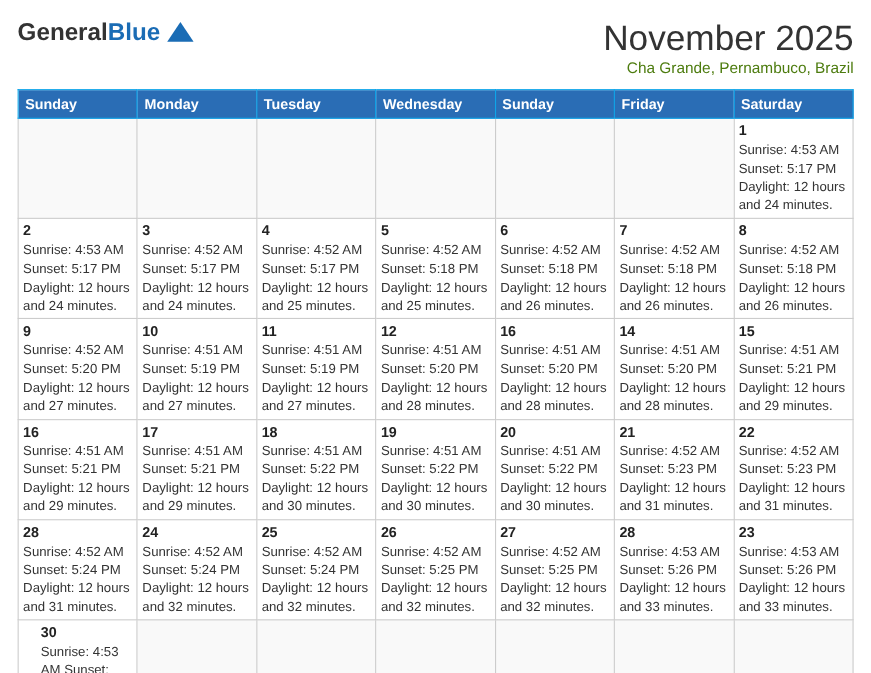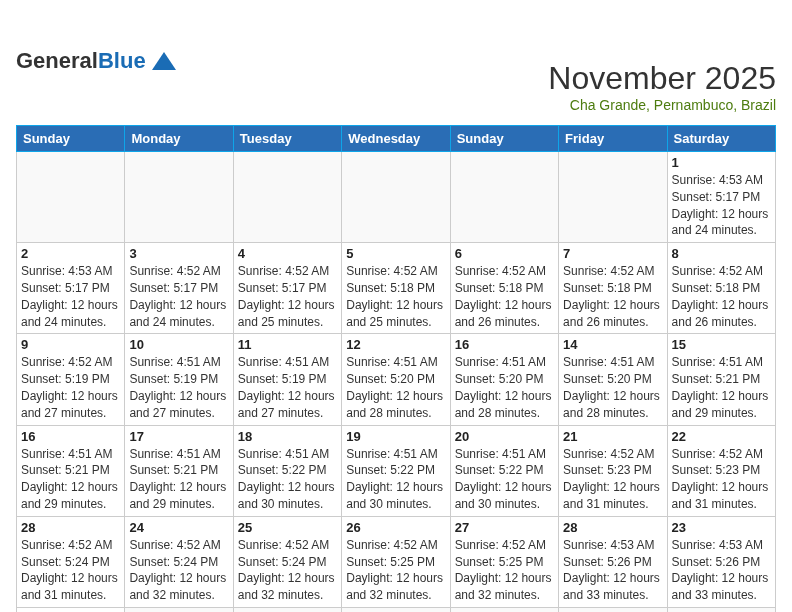--- a/index.html
+++ b/index.html
@@ -17,21 +17,20 @@
     .header {
       display: flex;
       justify-content: space-between;
       align-items: flex-start;
       margin-bottom: 12px;
     }
     .logo {
       display: flex;
       flex-direction: column;
       align-items: flex-start;
-      margin-top: 32px;
     }
     .logo-text {
       display: flex;
       align-items: center;
       font-size: 22px;
       font-weight: normal;
     }
     .logo-general { color: #333; font-weight: bold; }
     .logo-blue { color: #1a6cb5; font-weight: bold; }
     .logo-icon {
@@ -39,21 +38,20 @@
       height: 22px;
       margin-left: 4px;
     }
     .title-block {
       text-align: right;
     }
     .month-title {
       font-size: 32px;
       color: #333;
       font-weight: normal;
-      margin-top: 44px;
     }
     .subtitle {
       font-size: 14px;
       color: #4d7c0f;
     }
     .calendar {
       width: 100%;
       border-collapse: collapse;
       border: 1px solid #ccc;
     }
@@ -186,21 +184,21 @@
             <span class="day-number">8</span>
             <div class="day-info">Sunrise: 4:52 AM
 Sunset: 5:18 PM
 Daylight: 12 hours and 26 minutes.</div>
           </td>
         </tr>
         <tr>
           <td>
             <span class="day-number">9</span>
             <div class="day-info">Sunrise: 4:52 AM
-Sunset: 5:19 PM
+Sunset: 5:20 PM
 Daylight: 12 hours and 27 minutes.</div>
           </td>
           <td>
             <span class="day-number">10</span>
             <div class="day-info">Sunrise: 4:51 AM
 Sunset: 5:19 PM
 Daylight: 12 hours and 27 minutes.</div>
           </td>
           <td>
             <span class="day-number">11</span>

